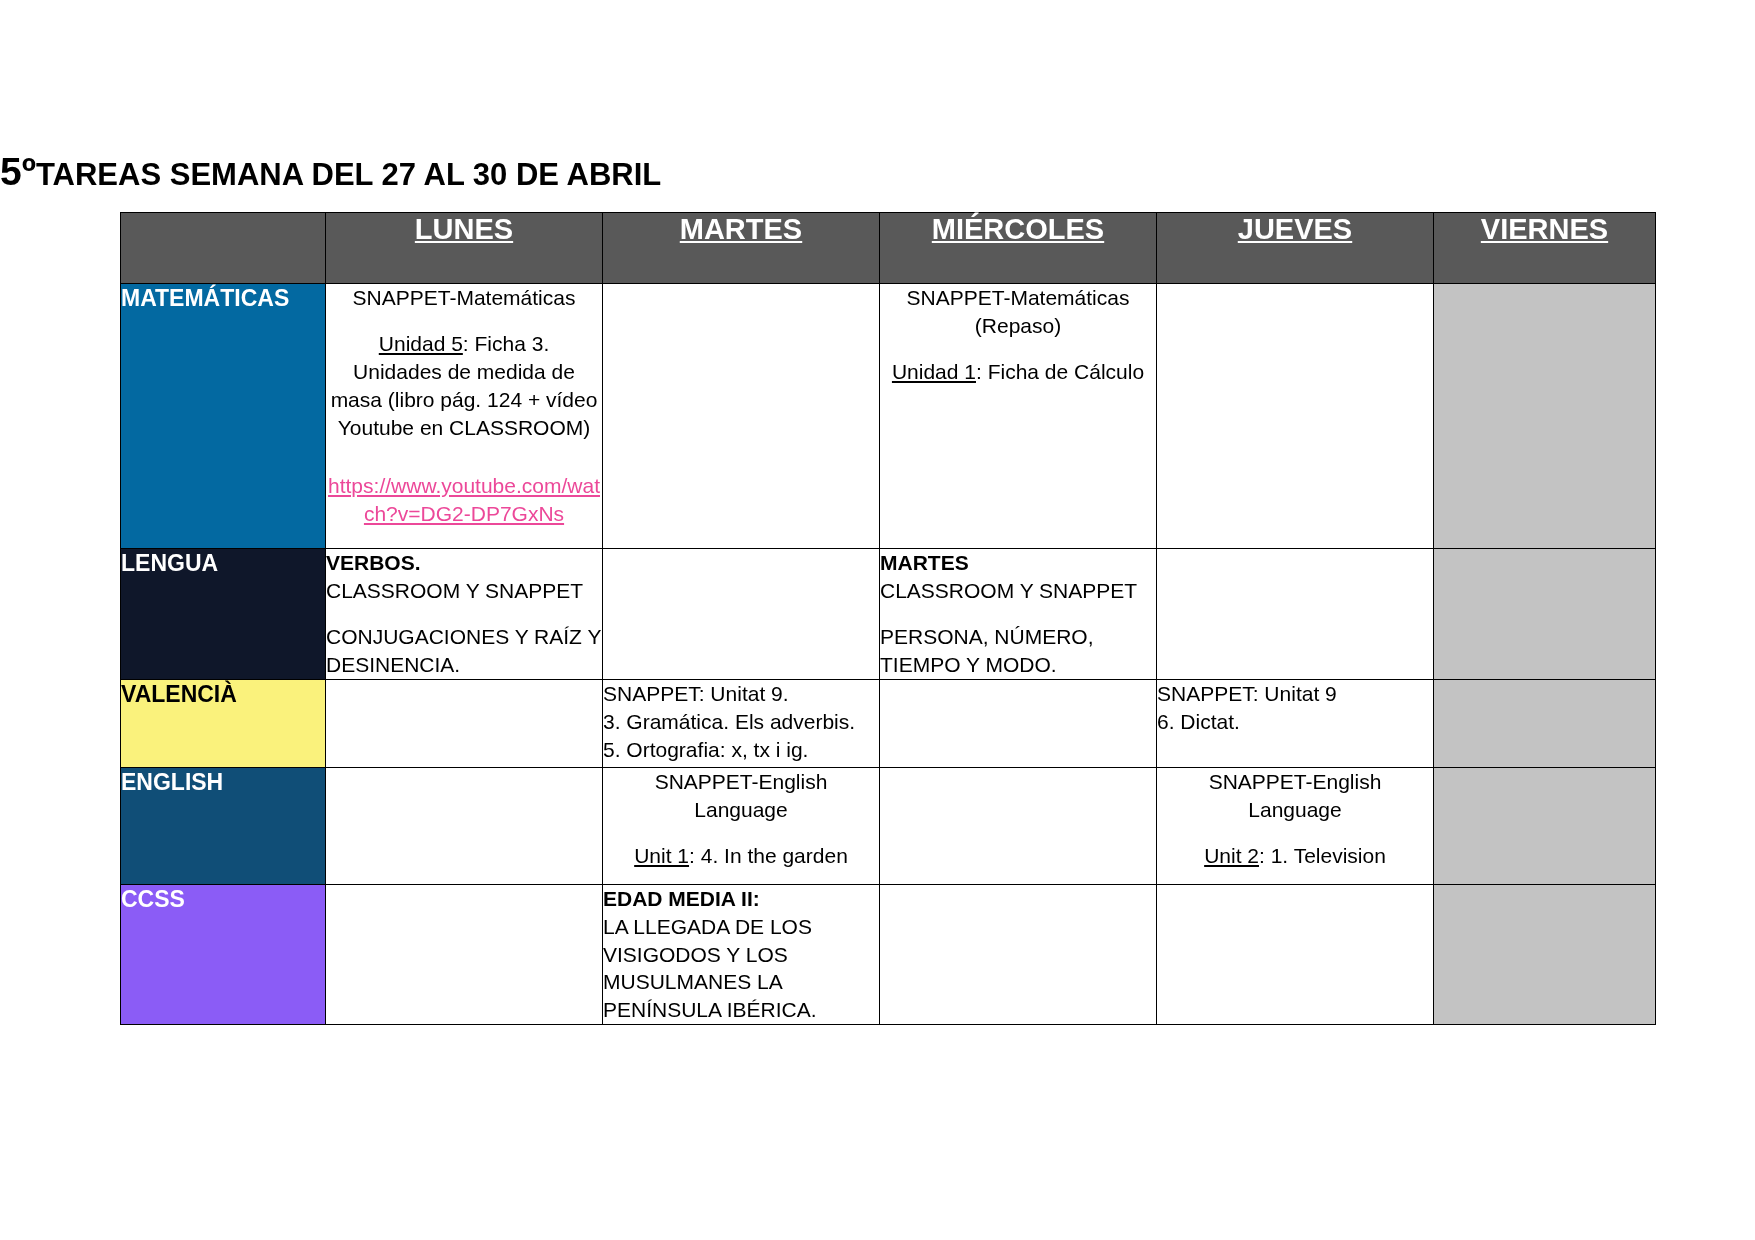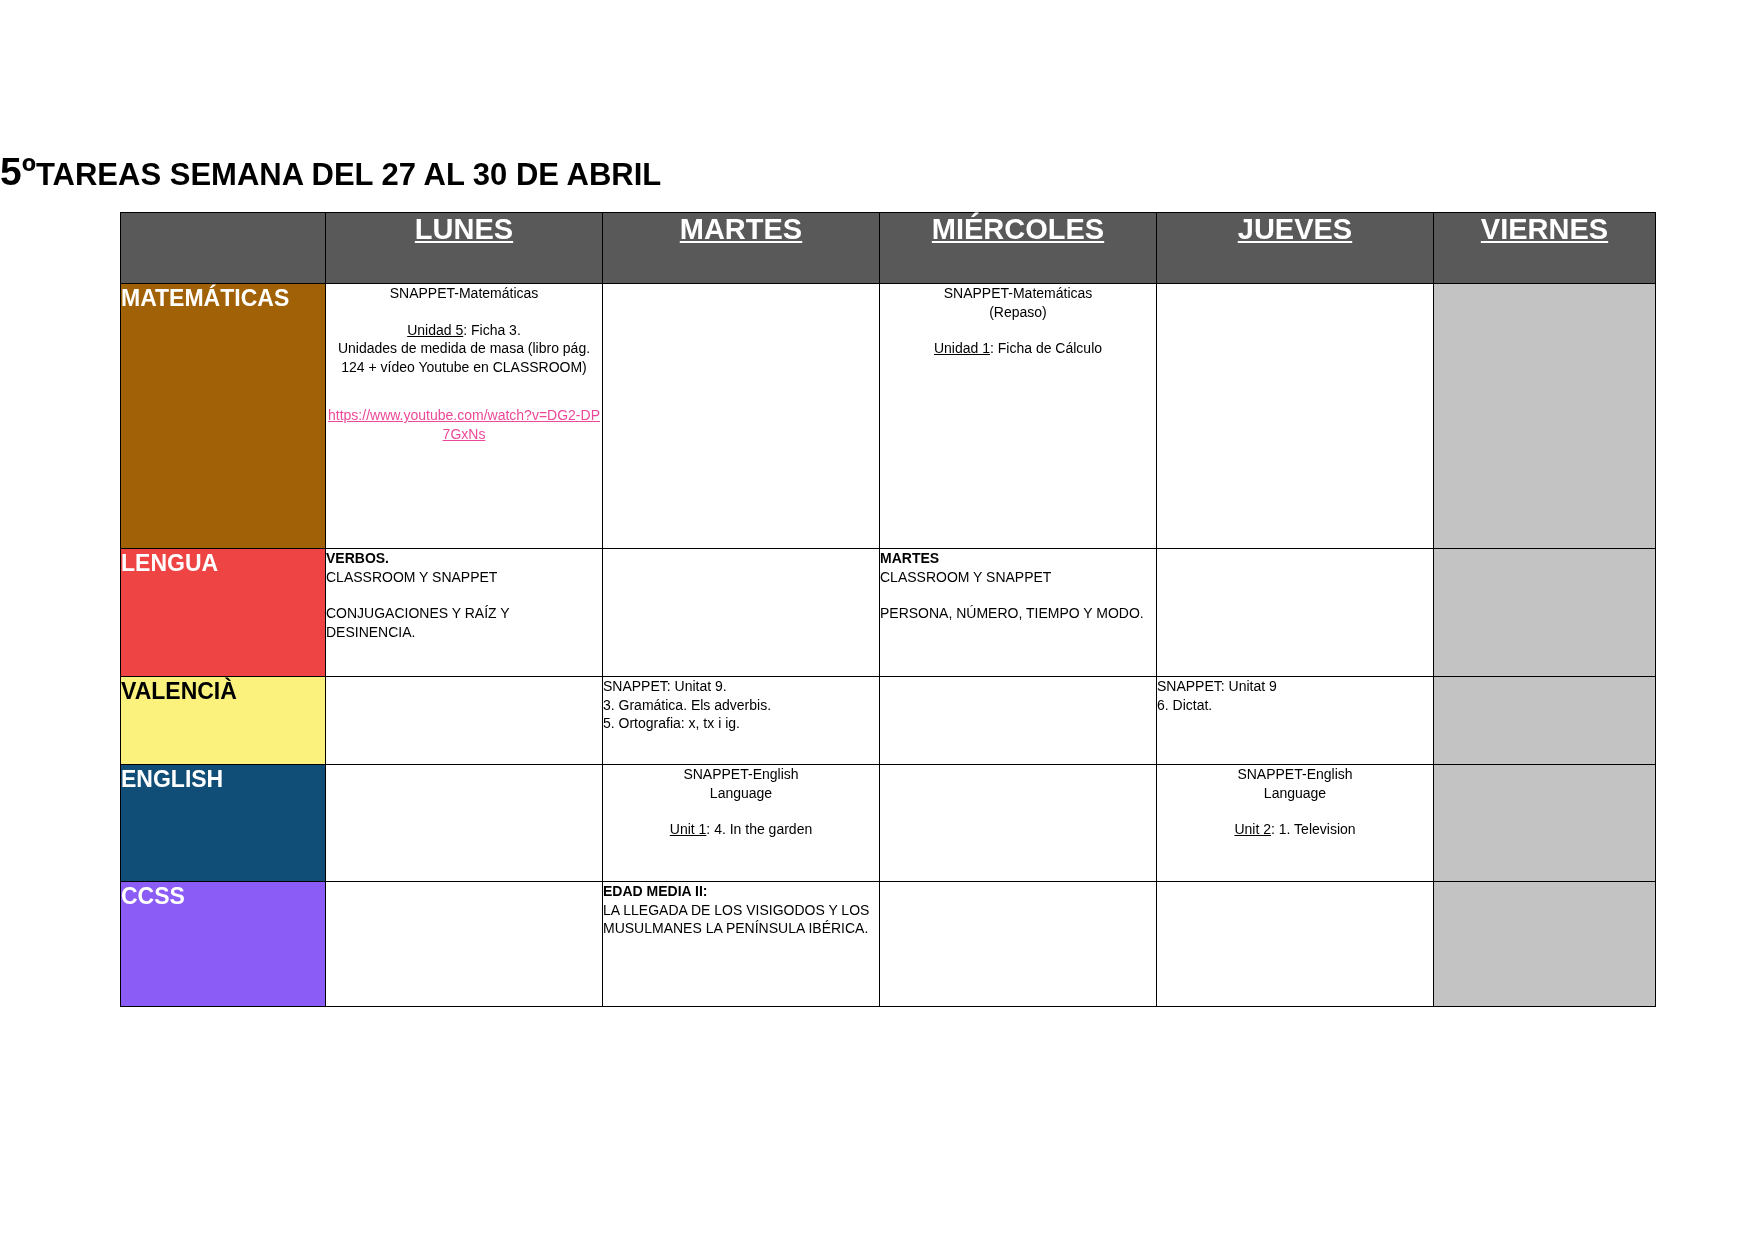--- a/index.html
+++ b/index.html
@@ -65,28 +65,28 @@
     text-decoration: none;
   }
   
   .subj {
     color: #ffffff;
     font-weight: bold;
     font-size: 23px;
     padding: 9px 0 0 9px;
     line-height: 1.25;
   }
-  .subj-mat { background: #a16207; }
-  .subj-len { background: #ef4444; }
+  .subj-mat { background: #0369a1; }
+  .subj-len { background: #0f172a; }
   .subj-val { background: #FAF27C; color: #000000; margin-top: 40px; }
   .subj-eng { background: #104E77; }
   .subj-ccss { background: #8b5cf6; }
 
   .cell {
-    font-size: 14px;
+    font-size: 21px;
     line-height: 1.33;
     padding: 9px 12px 9px 12px;
     color: #000;
   }
   .cell.center { text-align: center; }
   .cell.left { text-align: left; }
   .empty { background: #ffffff; }
   .grey { background: #C3C3C3; }
 
   .u { text-decoration: underline; }

